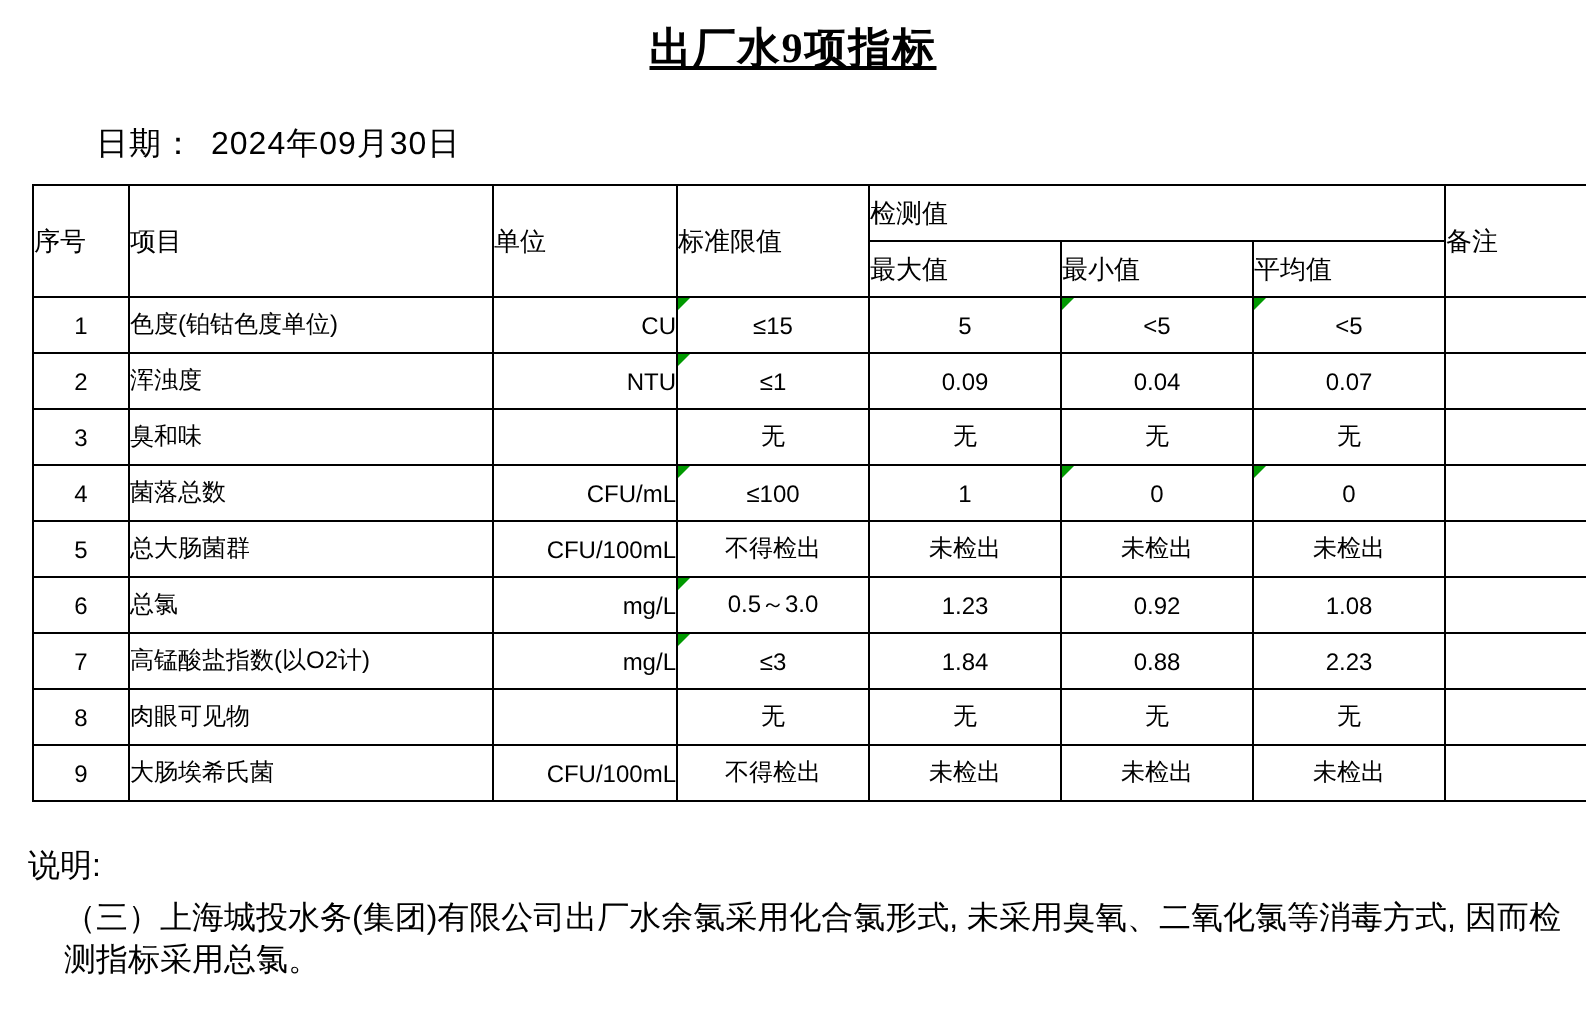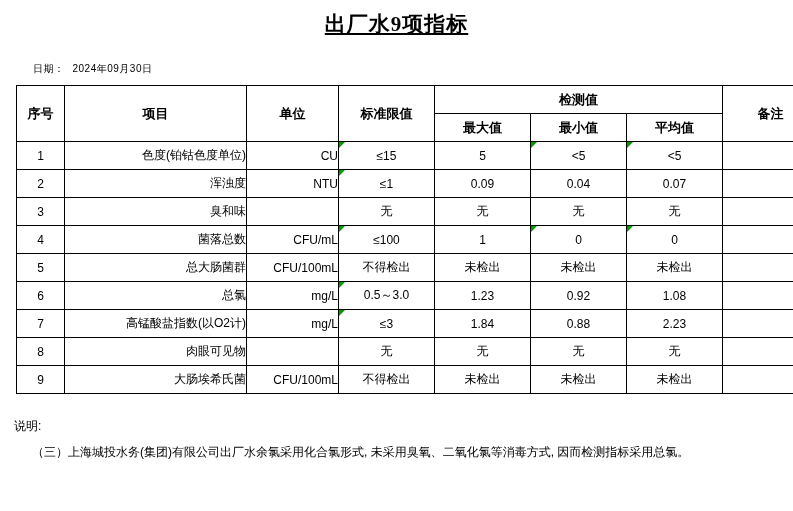--- a/index.html
+++ b/index.html
@@ -26,22 +26,22 @@
     font-size: 21px;
     font-weight: bold;
     letter-spacing: 1px;
     margin-top: 10px;
     margin-bottom: 0;
     font-family: "Liberation Serif", serif;
     text-decoration: underline;
   }
   .date-line {
     margin-top: 24px;
-    margin-left: 33px;
-    font-size: 10px;
+    margin-left: 48px;
+    font-size: 16px;
     letter-spacing: 0.5px;
   }
   .date-label {
     display: inline-block;
   }
   .date-value {
     display: inline-block;
     margin-left: 8px;
   }
   table.main {
@@ -53,33 +53,33 @@
   }
   table.main th, table.main td {
     border: 1px solid #000000;
     font-size: 12px;
     font-weight: normal;
     padding: 0;
     height: 27px;
     vertical-align: middle;
   }
   table.main th {
-    text-align: center;
-    font-weight: bold;
+    text-align: left;
+    font-weight: normal;
     font-size: 13px;
   }
   .c-idx { width: 48px; text-align: center; }
   .c-item { width: 182px; }
   .c-unit { width: 92px; }
   .c-limit { width: 96px; }
   .c-val { width: 96px; text-align: center; }
   .c-note { width: 96px; }
 
   td.idx { text-align: center; font-size: 12px; }
-  td.item { text-align: right; padding-left: 14px; font-size: 13px; }
+  td.item { text-align: left; padding-left: 14px; font-size: 13px; }
   td.unit { text-align: right; padding-left: 7px; font-size: 12px; }
   td.limit { text-align: center; padding-left: 7px; font-size: 12px; }
   td.val { text-align: center; font-size: 12px; }
   td.note { text-align: center; font-size: 12px; }
 
   .hdr-detect { text-align: center; }
 
   
   .mark {
     position: relative;
@@ -91,21 +91,21 @@
     left: 0;
     width: 0;
     height: 0;
     border-top: 6px solid #009900;
     border-right: 6px solid transparent;
   }
 
   .notes {
     margin-top: 22px;
     margin-left: 14px;
-    font-size: 12px;
+    font-size: 16px;
     line-height: 21px;
   }
   .notes .n-title {
     margin-bottom: 5px;
     margin-left: 0px;
   }
   .notes .n-line {
     margin-left: 18px;
   }
 </style>

